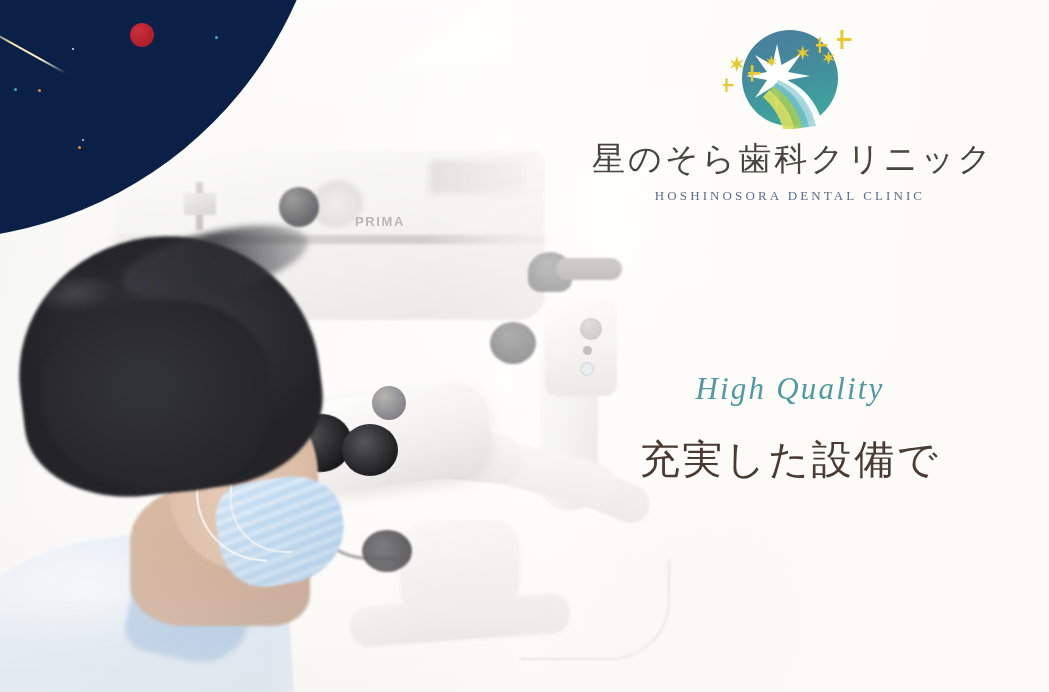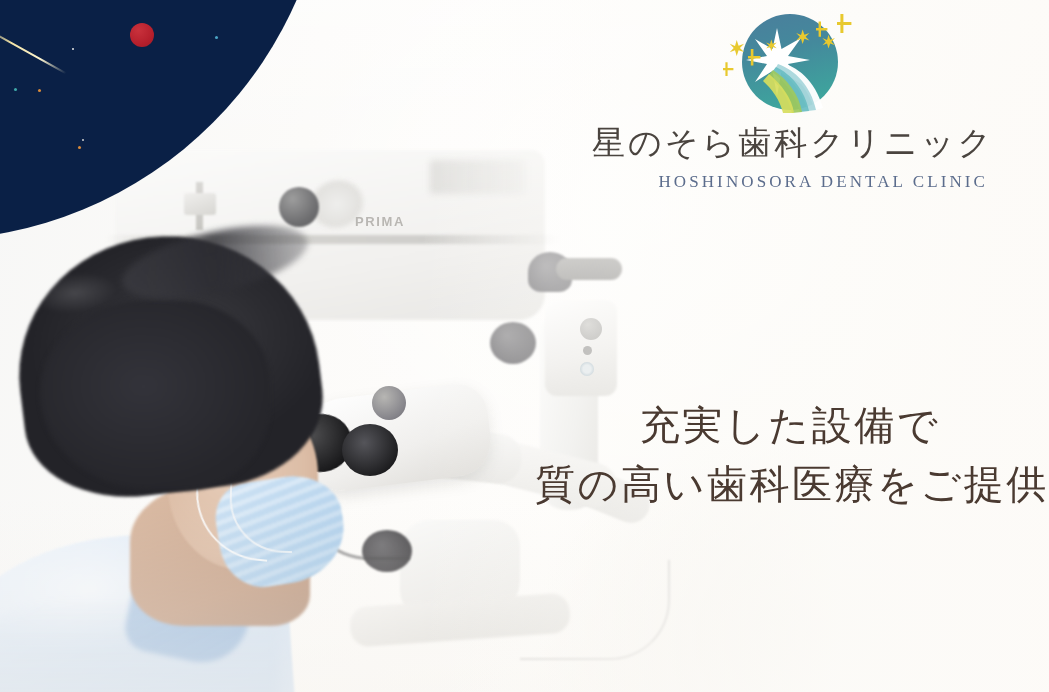--- a/index.html
+++ b/index.html
@@ -355,38 +355,38 @@
     position:absolute;
     height:2px;
     background:linear-gradient(90deg, rgba(247,228,150,0) 0%, #f3e3a6 35%, #fbf3cf 70%, rgba(251,243,207,0) 100%);
     border-radius:2px;
   }
   .star-dot { position:absolute; width:3px; height:3px; border-radius:50%; }
 
   
   .logo-block {
     position:absolute;
-    left:592px; top:6px;
+    left:592px; top:22px;
     width:396px;
-    text-align:right;
+    text-align:center;
   }
   .logo-mark { width:150px; height:114px; display:block; margin:0 auto; }
   .logo-name {
     margin-top:4px;
     font-family:"Liberation Serif", serif;
     font-size:33px;
     letter-spacing:3px;
     color:#4a443f;
     line-height:1.2;
     white-space:nowrap;
   }
   .logo-sub {
     margin-top:8px;
     font-family:"Liberation Serif", serif;
-    font-size:17px;
+    font-size:13px;
     letter-spacing:3.1px;
     color:#5b6c8c;
     white-space:nowrap;
   }
 
   
   .copy-block {
     position:absolute;
     left:535px; top:372px;
     width:510px;
@@ -504,19 +504,19 @@
         <path d="M33 50 h2.8 v-7 h2.6 v7 h7 v2.6 h-7 v7 h-2.6 v-7 h-2.8 z"></path>
         <path d="M8 62 h2.4 v-5.8 h2.2 v5.8 h5.8 v2.2 h-5.8 v5.8 h-2.2 v-5.8 h-2.4 z"></path>
         <path d="M55 38 l1.3 -4.4 l1.4 4.2 l4 -1.4 l-3 3 l3 2.9 l-4 -1.3 l-1.4 4.2 l-1.3 -4.2 l-3.9 1.4 l2.9 -3 l-2.9 -3 z"></path>
       </g>
     </svg>
     <div class="logo-name">星のそら歯科クリニック</div>
     <div class="logo-sub">HOSHINOSORA DENTAL CLINIC</div>
   </div>
 
   <div class="copy-block">
+    <div class="copy-eyebrow">High Quality</div>
     <div class="copy-lines">
       <div class="copy-line">充実した設備で</div>
-      <div class="copy-line">質の高い歯科医療をご提供</div>
     </div>
   </div>
 
 </div>
 
 </body></html>

